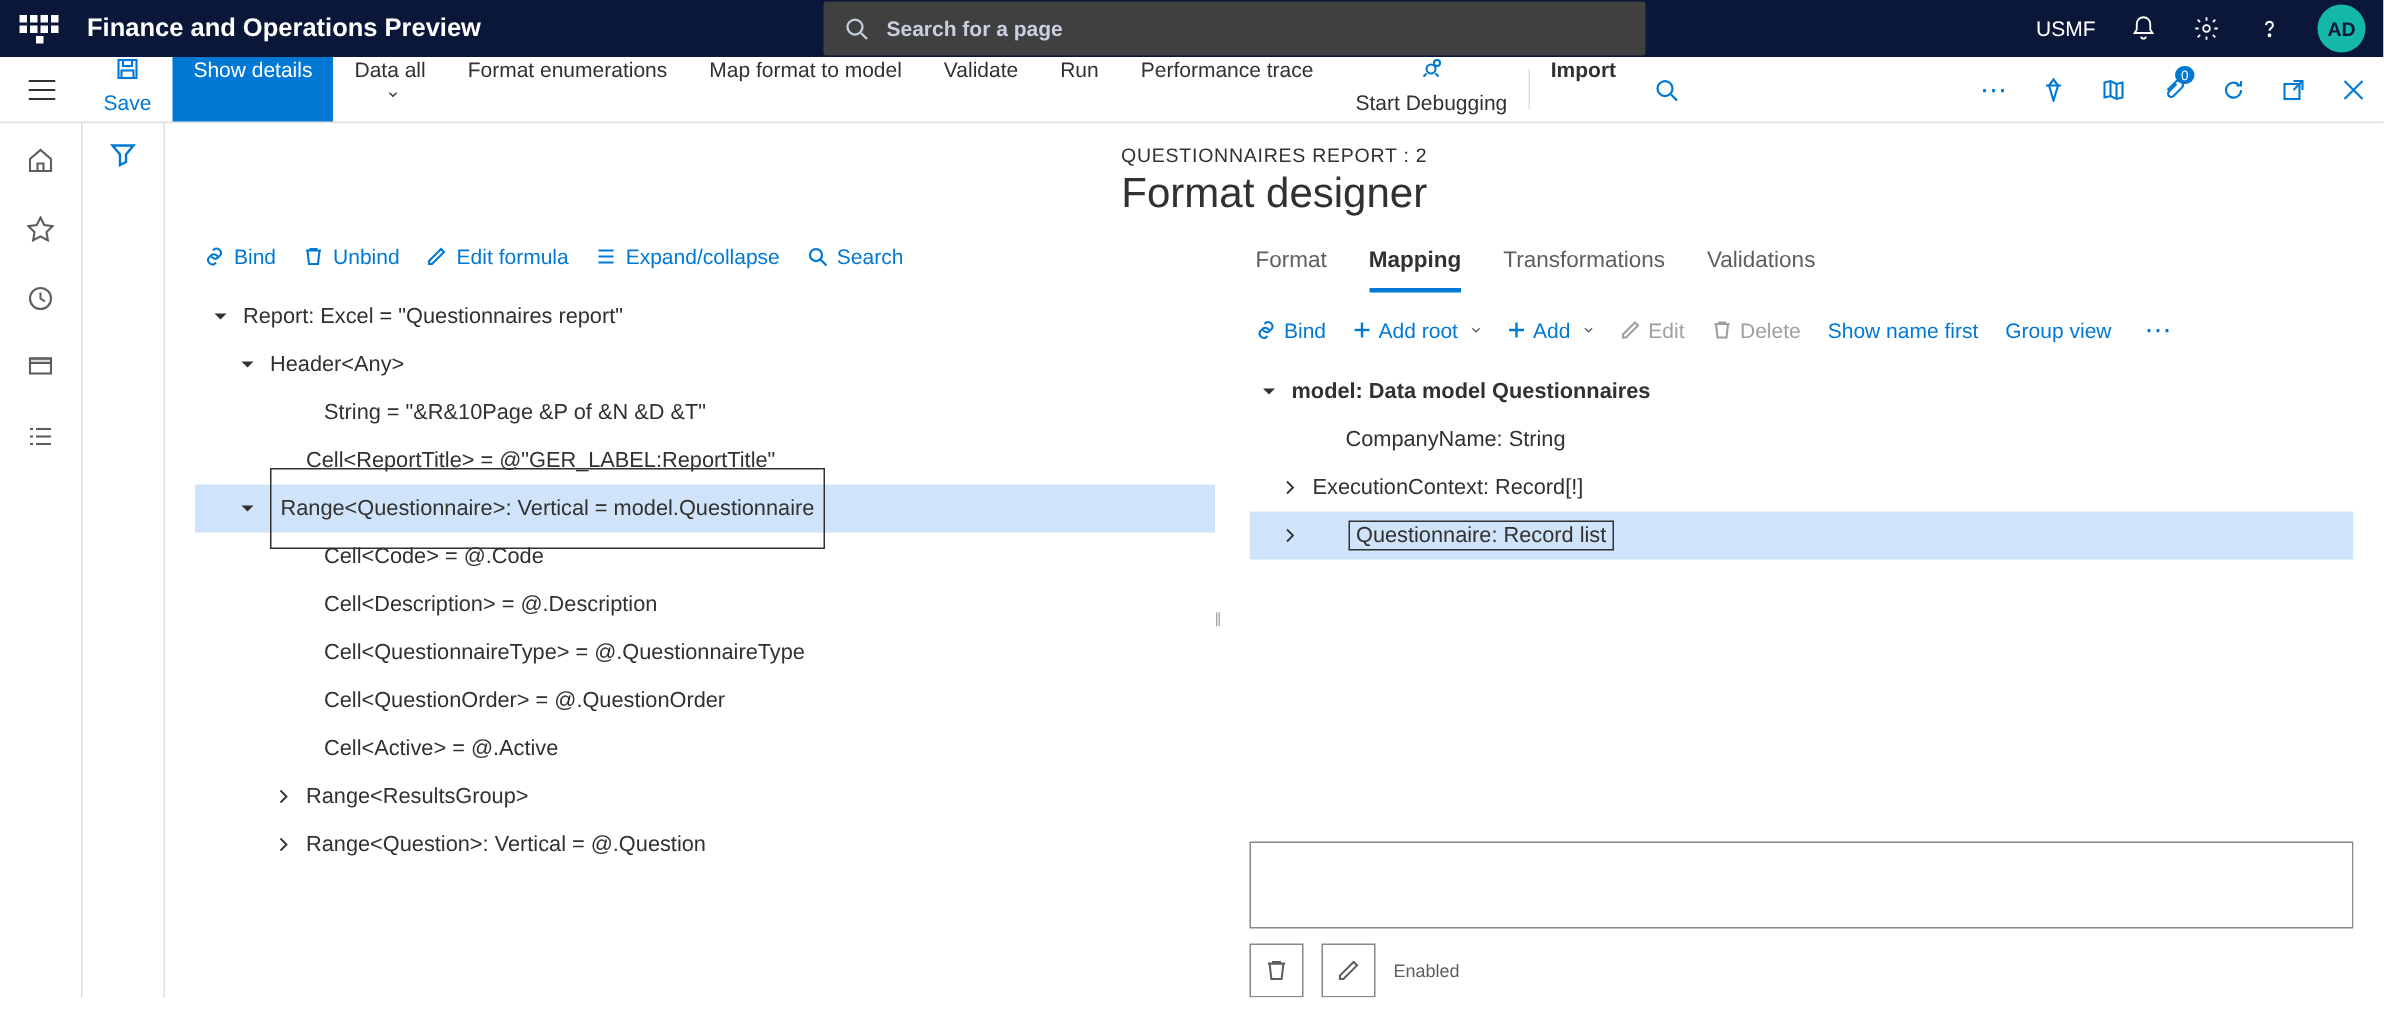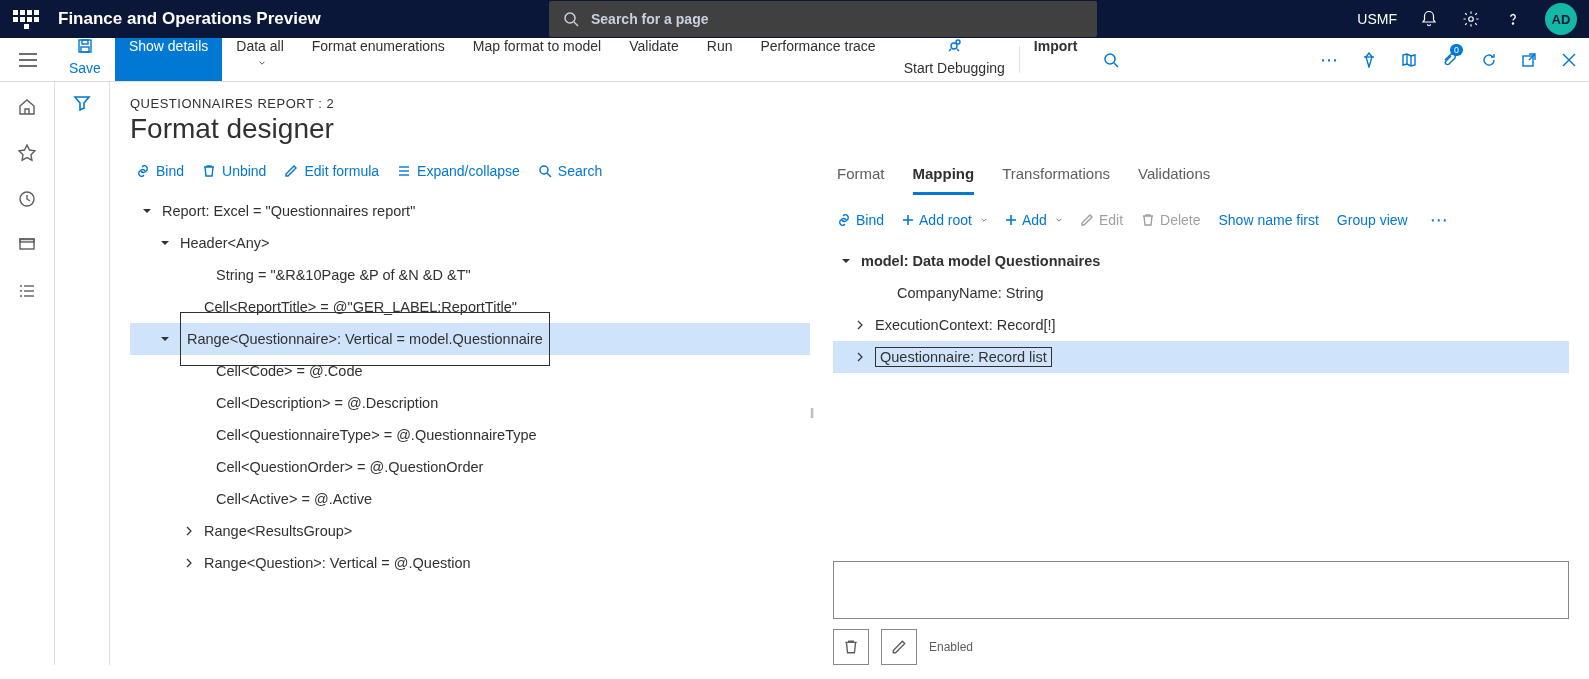--- a/index.html
+++ b/index.html
@@ -29,21 +29,21 @@
   .actionbar .icon-only { width: 40px; display: flex; align-items: center; justify-content: center; cursor: pointer; color: #0078d4; position: relative; }
   .badge-dot { position: absolute; top: 6px; right: 6px; background: #0078d4; color: #fff; border-radius: 8px; font-size: 9px; padding: 0 4px; line-height: 12px; }
 
   
   .main { display: flex; height: calc(679px - 52px - 44px); }
   .leftrail { width: 55px; border-right: 1px solid #e1dfdd; display: flex; flex-direction: column; align-items: center; padding-top: 14px; gap: 24px; color: #605e5c; }
   .leftrail .rail-btn { width: 22px; height: 22px; display: flex; align-items: center; justify-content: center; cursor: pointer; }
 
   .filterrail { width: 55px; border-right: 1px solid #e1dfdd; display: flex; justify-content: center; padding-top: 12px; color: #0078d4; }
 
-  .content { flex: 1; display: flex; flex-direction: column; padding: 14px 20px 0 20px; overflow: hidden; }
+  .content { flex: 1; display: flex; flex-direction: column; padding: 14px 20px 0 20px; overflow: hidden; text-align: center; }
   .page-sub { font-size: 13px; letter-spacing: 0.5px; color: #323130; margin-bottom: 2px; }
   .page-title { font-size: 28px; font-weight: 400; margin-bottom: 14px; }
 
   .two-col { display: flex; flex: 1; overflow: hidden; }
   .col-left { flex: 0 0 680px; display: flex; flex-direction: column; }
   .col-right { flex: 1; display: flex; flex-direction: column; padding-left: 20px; }
 
   .toolbar-row { display: flex; align-items: center; gap: 18px; padding: 4px 6px 12px 6px; }
   .toolbar-row .tbtn { display: flex; align-items: center; gap: 6px; color: #0078d4; cursor: pointer; font-size: 14px; }
 
@@ -52,21 +52,21 @@
   .tabs .tab.active { color: #323130; font-weight: 600; border-bottom: 3px solid #0078d4; }
 
   
   .tree { flex: 1; overflow: auto; padding: 4px 0; position: relative; }
   .tree-row { display: flex; align-items: center; height: 32px; font-size: 14.5px; color: #323130; white-space: nowrap; }
   .tree-row .caret { width: 14px; height: 14px; margin-right: 8px; display: inline-flex; align-items: center; justify-content: center; flex-shrink: 0; }
   .tree-row .caret svg { width: 10px; height: 10px; }
   .tree-row.sel { background: #cfe4fa; }
   .tree-row.sel .label-box { border: 1px solid #323130; padding: 18px 6px; }
   .tree-row.sel-right { background: #cfe4fa; }
-  .tree-row.sel-right .label-box { border: 1px solid #323130; padding: 1px 4px; }
+  .tree-row.sel-right .label-box { border: 1px solid #323130; padding: 1px 4px; margin-left: 24px; }
   .indent-0 { padding-left: 10px; }
   .indent-1 { padding-left: 28px; }
   .indent-2 { padding-left: 52px; }
   .indent-3 { padding-left: 64px; }
   .indent-r0 { padding-left: 6px; }
   .indent-r1 { padding-left: 42px; }
 
   .splitter { width: 3px; cursor: col-resize; position: relative; display: flex; align-items: center; justify-content: center; }
   .splitter::after { content: '||'; color: #a19f9d; font-size: 10px; letter-spacing: -1px; }
 

